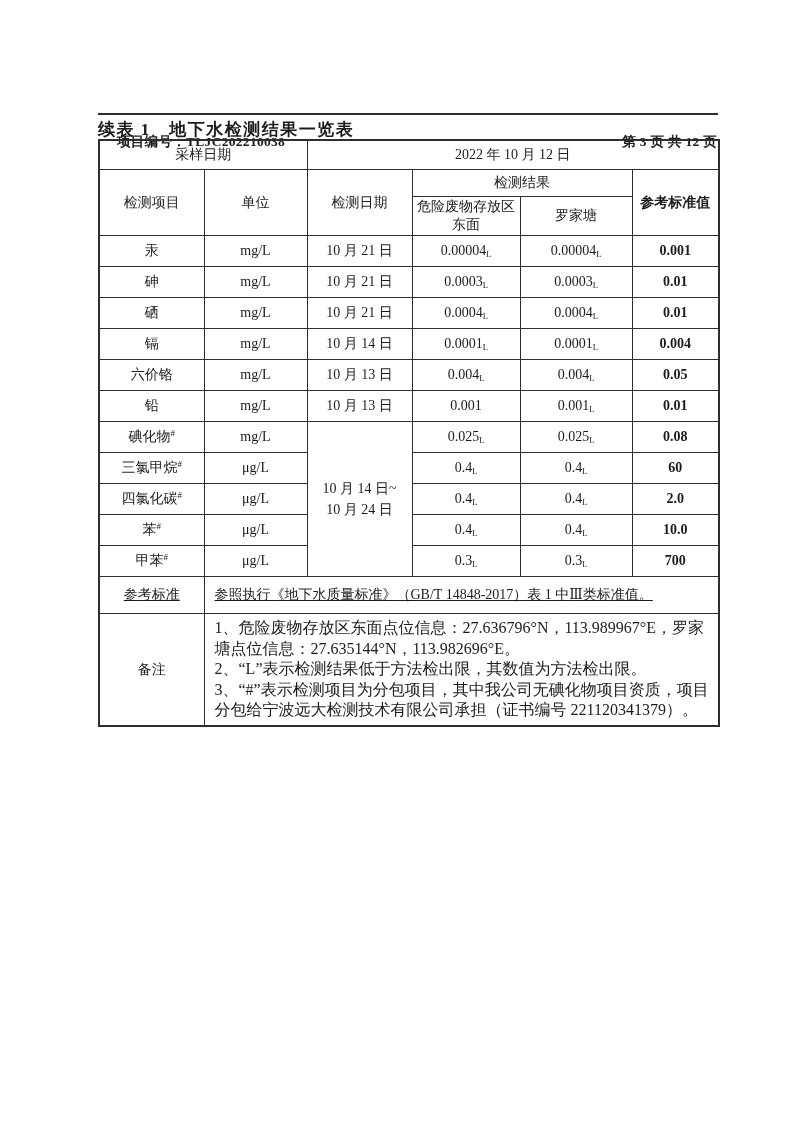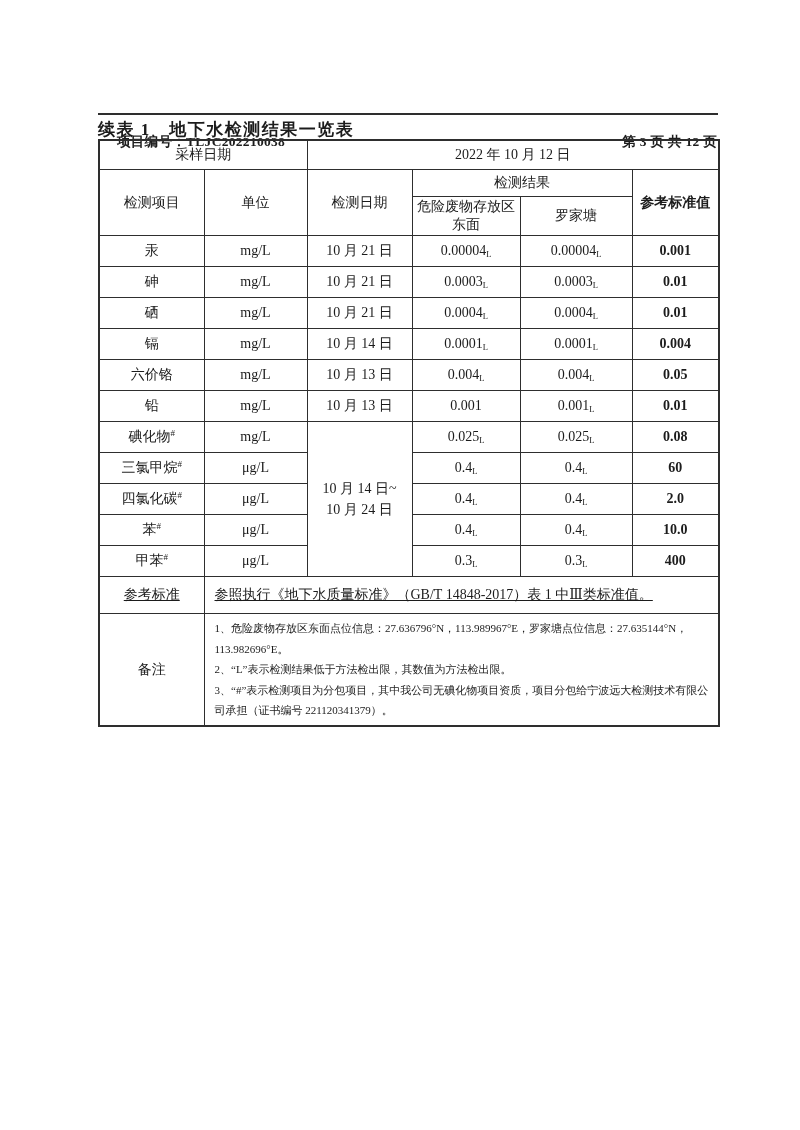--- a/index.html
+++ b/index.html
@@ -43,21 +43,21 @@
     padding:1px 3px;
     overflow:hidden;
   }
   .row-sampling td{height:26px;}
   .row-head1 td{height:24px;}
   .row-head2 td{height:33px;line-height:1.45;}
   tbody.meas td{height:28px;}
   .row-ref td{height:28px;text-decoration:underline;}
   .bold{font-weight:bold;}
   .left-text{text-align:left !important;padding:4px 8px 4px 10px !important;}
-  .remarks div{line-height:20.5px;font-size:11px;text-align:left;}
+  .remarks div{line-height:20.5px;font-size:16px;text-align:left;}
   td .merged-line{line-height:1.55;}
   sub.limit{font-size:8.5px;line-height:0;vertical-align:-2px;letter-spacing:0;}
   sup.subc{font-size:9px;line-height:0;vertical-align:5px;}
 </style>
 </head>
 <body>
 
 <div class="sheet">
 
   <div class="page-header">
@@ -176,21 +176,21 @@
           <td>μg/L</td>
           <td><span>0.4</span><sub class="limit">L</sub></td>
           <td><span>0.4</span><sub class="limit">L</sub></td>
           <td class="bold">10.0</td>
         </tr>
         <tr>
           <td><span>甲苯</span><sup class="subc">#</sup></td>
           <td>μg/L</td>
           <td><span>0.3</span><sub class="limit">L</sub></td>
           <td><span>0.3</span><sub class="limit">L</sub></td>
-          <td class="bold">400</td>
+          <td class="bold">700</td>
         </tr>
       </tbody>
 
     <tbody>
       <tr class="row-ref">
         <td>参考标准</td>
         <td colspan="5" class="left-text">参照执行《地下水质量标准》（GB/T 14848-2017）表 1 中Ⅲ类标准值。</td>
       </tr>
       <tr>
         <td>备注</td>

